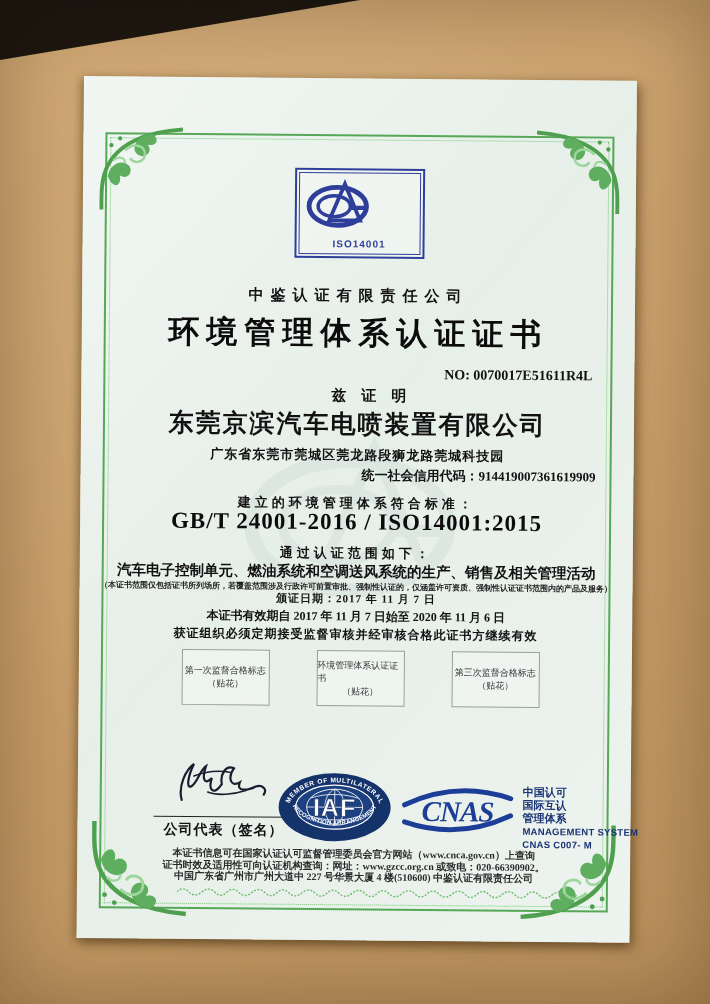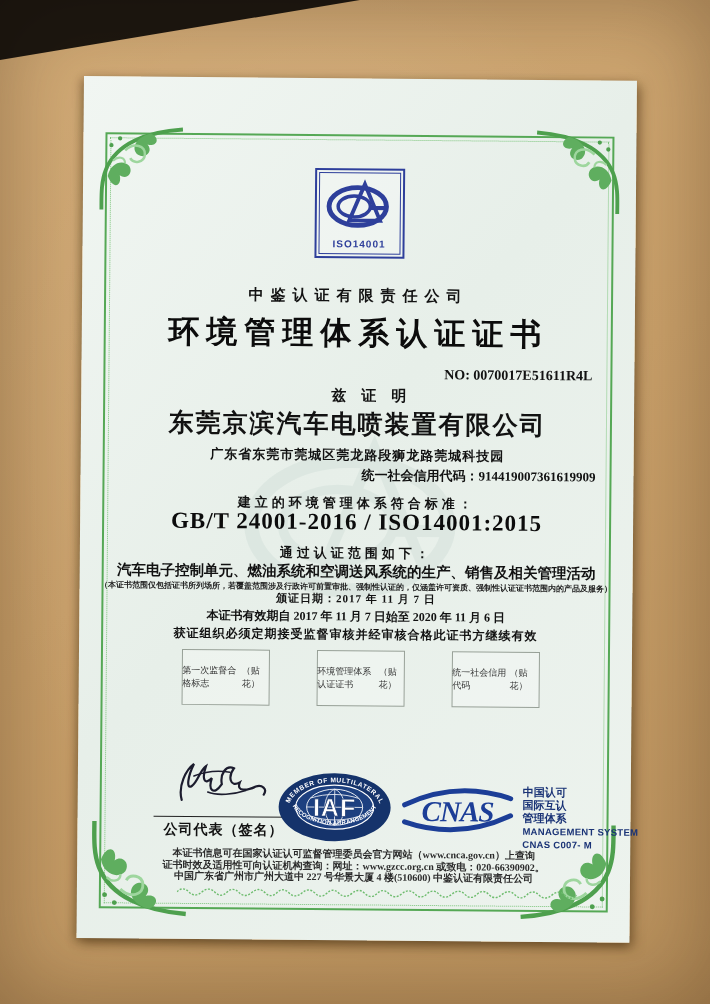--- a/index.html
+++ b/index.html
@@ -29,21 +29,21 @@
   .corner.tl{top:50px;left:16px;}
   .corner.tr{top:50px;right:16px;transform:scaleX(-1);}
   .corner.bl{bottom:22px;left:14px;width:98px;height:98px;transform:scaleY(-1);}
   .corner.br{bottom:22px;right:14px;width:98px;height:98px;transform:scale(-1,-1);}
   .lace{position:absolute;left:100px;right:100px;bottom:40px;height:14px;}
   
   .watermark{position:absolute;top:320px;left:50%;transform:translateX(-50%);width:240px;height:240px;opacity:.5;}
   
   .logo-box{
     position:absolute;top:90px;left:50%;transform:translateX(-50%);
-    width:86px;height:86px;border:2px solid #2e3f9b;background:rgba(255,255,255,.25);
+    width:86px;height:86px;border:2px solid #2e3f9b;background:rgba(255,255,255,.25);padding-left:40px;
   }
   .logo-box-inner{position:absolute;inset:2px;border:1px solid #2e3f9b;}
   .cqc-mark{position:absolute;top:3px;left:5px;width:70px;height:56px;}
   .iso-label{position:absolute;bottom:4px;left:0;width:100%;text-align:center;
     font:700 10px "Liberation Sans","DejaVu Sans",sans-serif;color:#2e3f9b;letter-spacing:1px;}
   
   .tline{position:absolute;left:0;width:100%;text-align:center;color:#121212;white-space:nowrap;}
   .issuer{top:208px;font-size:15px;font-weight:600;letter-spacing:7px;}
   .title{top:234px;font-size:31px;font-weight:700;letter-spacing:7px;color:#0c0c0c;}
   .cert-no{top:288px;left:auto;right:42px;width:auto;text-align:right;font-size:14px;font-weight:700;}
@@ -55,21 +55,21 @@
   .standard{top:431px;font-size:23px;font-weight:700;letter-spacing:1px;color:#0c0c0c;}
   .scope-intro{top:466px;font-size:13px;font-weight:600;letter-spacing:4px;}
   .scope{top:484px;font-size:14.5px;font-weight:700;}
   .note{top:503px;font-size:8px;font-weight:600;color:#222;}
   .issue-date{top:513px;font-size:11px;font-weight:700;letter-spacing:1px;}
   .validity{top:530px;font-size:12px;font-weight:700;}
   .condition{top:548px;font-size:12px;font-weight:700;letter-spacing:1px;}
   
   .stamp-row{position:absolute;top:572px;left:0;width:100%;display:flex;justify-content:center;gap:37px;}
   .stamp-box{width:86px;height:54px;border:1px solid #97a097;background:rgba(255,255,255,.25);
-    display:flex;flex-direction:row;align-items:center;justify-content:center;
+    display:flex;flex-direction:column;align-items:center;justify-content:center;
     font-size:9px;line-height:13px;color:#333;margin-left:10px;}
   
   .sig-ink{position:absolute;left:86px;top:679px;width:115px;height:52px;}
   .sig-line{position:absolute;left:76px;top:739px;width:142px;border-top:1.5px solid #222;}
   .sig-label{position:absolute;left:86px;top:744px;font-size:14px;font-weight:600;letter-spacing:1px;color:#121212;}
   .iaf-logo{position:absolute;left:200px;top:694px;width:114px;height:70px;}
   .cnas-logo{position:absolute;left:321px;top:708px;width:118px;height:46px;}
   .cnas-text{position:absolute;left:445px;top:706px;width:160px;text-align:left;}
   .cnas-cn{font-size:11px;font-weight:700;line-height:13px;color:#1a3376;}
   .cnas-en{font:700 9.5px "Liberation Sans","DejaVu Sans",sans-serif;line-height:13px;color:#1a3376;letter-spacing:.3px;}
@@ -167,21 +167,21 @@
     <div class="stamp-row">
       <div class="stamp-box">
         <span>第一次监督合格标志</span>
         <span>（贴花）</span>
       </div>
       <div class="stamp-box">
         <span>环境管理体系认证证书</span>
         <span>（贴花）</span>
       </div>
       <div class="stamp-box">
-        <span>统一社会信用代码</span>
+        <span>第三次监督合格标志</span>
         <span>（贴花）</span>
       </div>
     </div>
 
     <svg class="sig-ink" viewBox="0 0 115 52">
       <path d="M18,44 C14,30 22,14 30,8 C24,20 22,34 28,30 C34,26 36,14 42,10 C38,22 40,30 48,22 C44,34 50,40 58,28 C56,18 62,8 70,12 C64,20 66,32 76,26 C72,36 84,34 92,30 C98,28 104,32 100,38" fill="none" stroke="#1c1c2e" stroke-width="2.2" stroke-linecap="round"></path>
       <path d="M30,20 C40,16 54,14 66,16" fill="none" stroke="#1c1c2e" stroke-width="1.6" stroke-linecap="round"></path>
       <path d="M44,36 C54,40 70,38 82,34" fill="none" stroke="#1c1c2e" stroke-width="1.6" stroke-linecap="round"></path>
     </svg>
     <div class="sig-line"></div>

